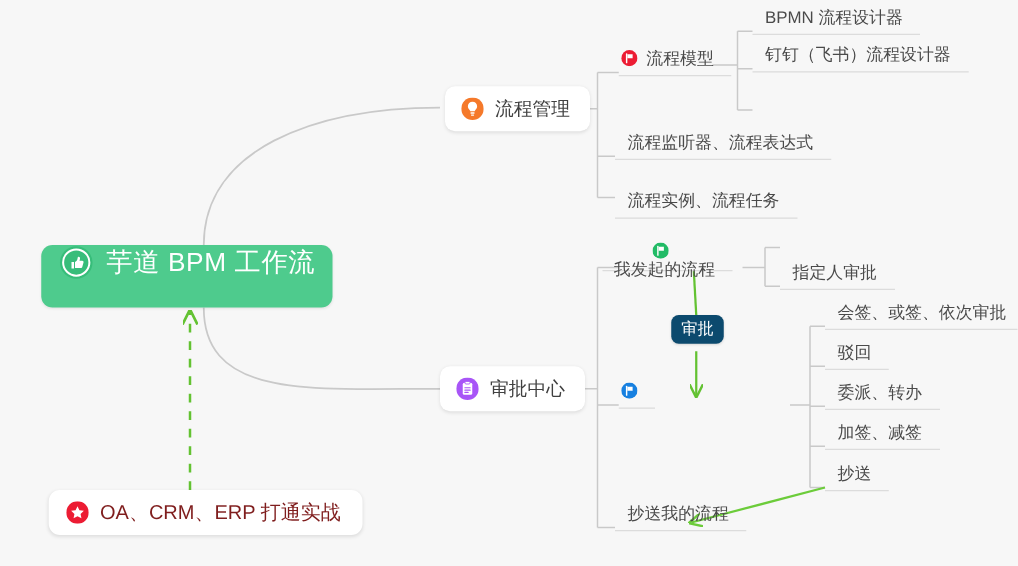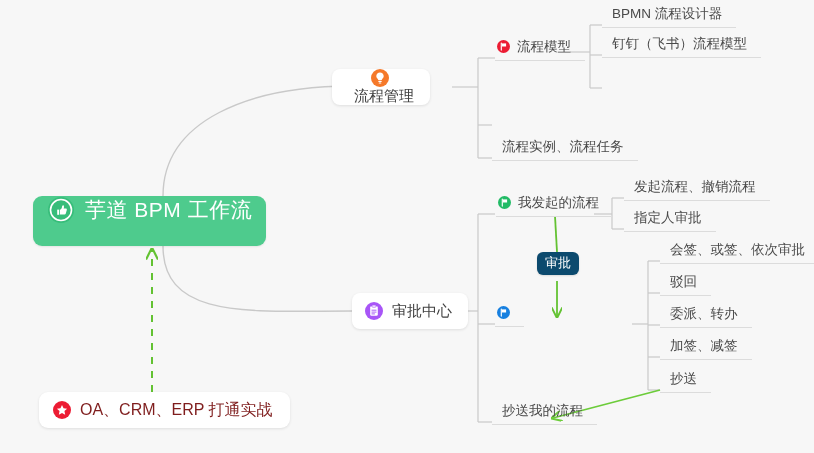--- a/index.html
+++ b/index.html
@@ -62,21 +62,21 @@
     display: flex;
     align-items: center;
     padding: 0 16px 0 13px;
     box-shadow: 0 1px 3px rgba(0,0,0,0.10);
   }
   .branch .label {
     color: #404040;
     font-size: 15px;
     margin-left: 9px;
   }
-  #branch-process { left: 332px; top: 69px; flex-direction: column; }
+  #branch-process { left: 356px; top: 69px; }
   #branch-approve { left: 352px; top: 293px; text-align: center; }
 
   
   .uline {
     display: flex;
     align-items: center;
     border-bottom: 1px solid #dcdcdc;
     padding: 0 14px 5px 2px;
     height: 23px;
     color: #4a4a4a;
@@ -218,45 +218,48 @@
     <span class="ic ic-sm">
       <svg width="13" height="13" viewBox="0 0 13 13">
         <circle cx="6.5" cy="6.5" r="6.5" fill="#ec1c33"></circle>
         <path d="M4.3 3.1 v7.0" stroke="#ffffff" stroke-width="1.15" stroke-linecap="round"></path>
         <path d="M4.9 3.4 h4.2 v3.1 h-4.2 z" fill="#ffffff"></path>
       </svg>
     </span>
     <span class="label">流程模型</span>
   </div>
 
-
-  <div class="node uline noicon" style="left:492px; top:138px;">
+  <div class="node uline noicon" style="left:492px; top:105px;">
+    <span class="label">流程监听器、流程表达式</span>
+  </div>
+
+  <div class="node uline noicon" style="left:492px; top:152px;">
     <span class="label">流程实例、流程任务</span>
   </div>
 
   <div class="node uline noicon" style="left:602px; top:5px;text-align:right;">
     <span class="label">BPMN 流程设计器</span>
   </div>
   <div class="node uline noicon" style="left:602px; top:35px;">
-    <span class="label">钉钉（飞书）流程模型</span>
+    <span class="label">钉钉（飞书）流程设计器</span>
   </div>
 
   <div class="node branch" id="branch-approve">
     <span class="ic ic-md">
       <svg width="18" height="18" viewBox="0 0 18 18">
         <circle cx="9" cy="9" r="9" fill="#a855f7"></circle>
         <rect x="5.2" y="4.2" width="7.6" height="9.6" rx="1.2" fill="#ffffff"></rect>
         <rect x="7.0" y="3.1" width="4.0" height="2.1" rx="0.8" fill="#ffffff" stroke="#a855f7" stroke-width="0.7"></rect>
         <path d="M6.9 8.2 h4.2 M6.9 10.1 h4.2 M6.9 11.9 h2.6" stroke="#a855f7" stroke-width="0.95" stroke-linecap="round"></path>
       </svg>
     </span>
     <span class="label">审批中心</span>
   </div>
 
-  <div class="node uline" style="left:496px; top:194px;">
+  <div class="node uline" style="left:482px; top:194px;flex-direction:column;">
     <span class="ic ic-sm">
       <svg width="13" height="13" viewBox="0 0 13 13">
         <circle cx="6.5" cy="6.5" r="6.5" fill="#22bb66"></circle>
         <path d="M4.3 3.1 v7.0" stroke="#ffffff" stroke-width="1.15" stroke-linecap="round"></path>
         <path d="M4.9 3.4 h4.2 v3.1 h-4.2 z" fill="#ffffff"></path>
       </svg>
     </span>
     <span class="label">我发起的流程</span>
   </div>
 
@@ -267,23 +270,20 @@
         <path d="M4.3 3.1 v7.0" stroke="#ffffff" stroke-width="1.15" stroke-linecap="round"></path>
         <path d="M4.9 3.4 h4.2 v3.1 h-4.2 z" fill="#ffffff"></path>
       </svg>
     </span>
   </div>
 
   <div class="node uline noicon" style="left:492px; top:402px;">
     <span class="label">抄送我的流程</span>
   </div>
 
-  <div class="node uline noicon" style="left:624px; top:178px;">
-    <span class="label">发起流程、撤销流程</span>
-  </div>
   <div class="node uline noicon" style="left:624px; top:209px;">
     <span class="label">指定人审批</span>
   </div>
 
   <div class="node uline noicon" style="left:660px; top:241px;">
     <span class="label">会签、或签、依次审批</span>
   </div>
   <div class="node uline noicon" style="left:660px; top:273px;">
     <span class="label">驳回</span>
   </div>

